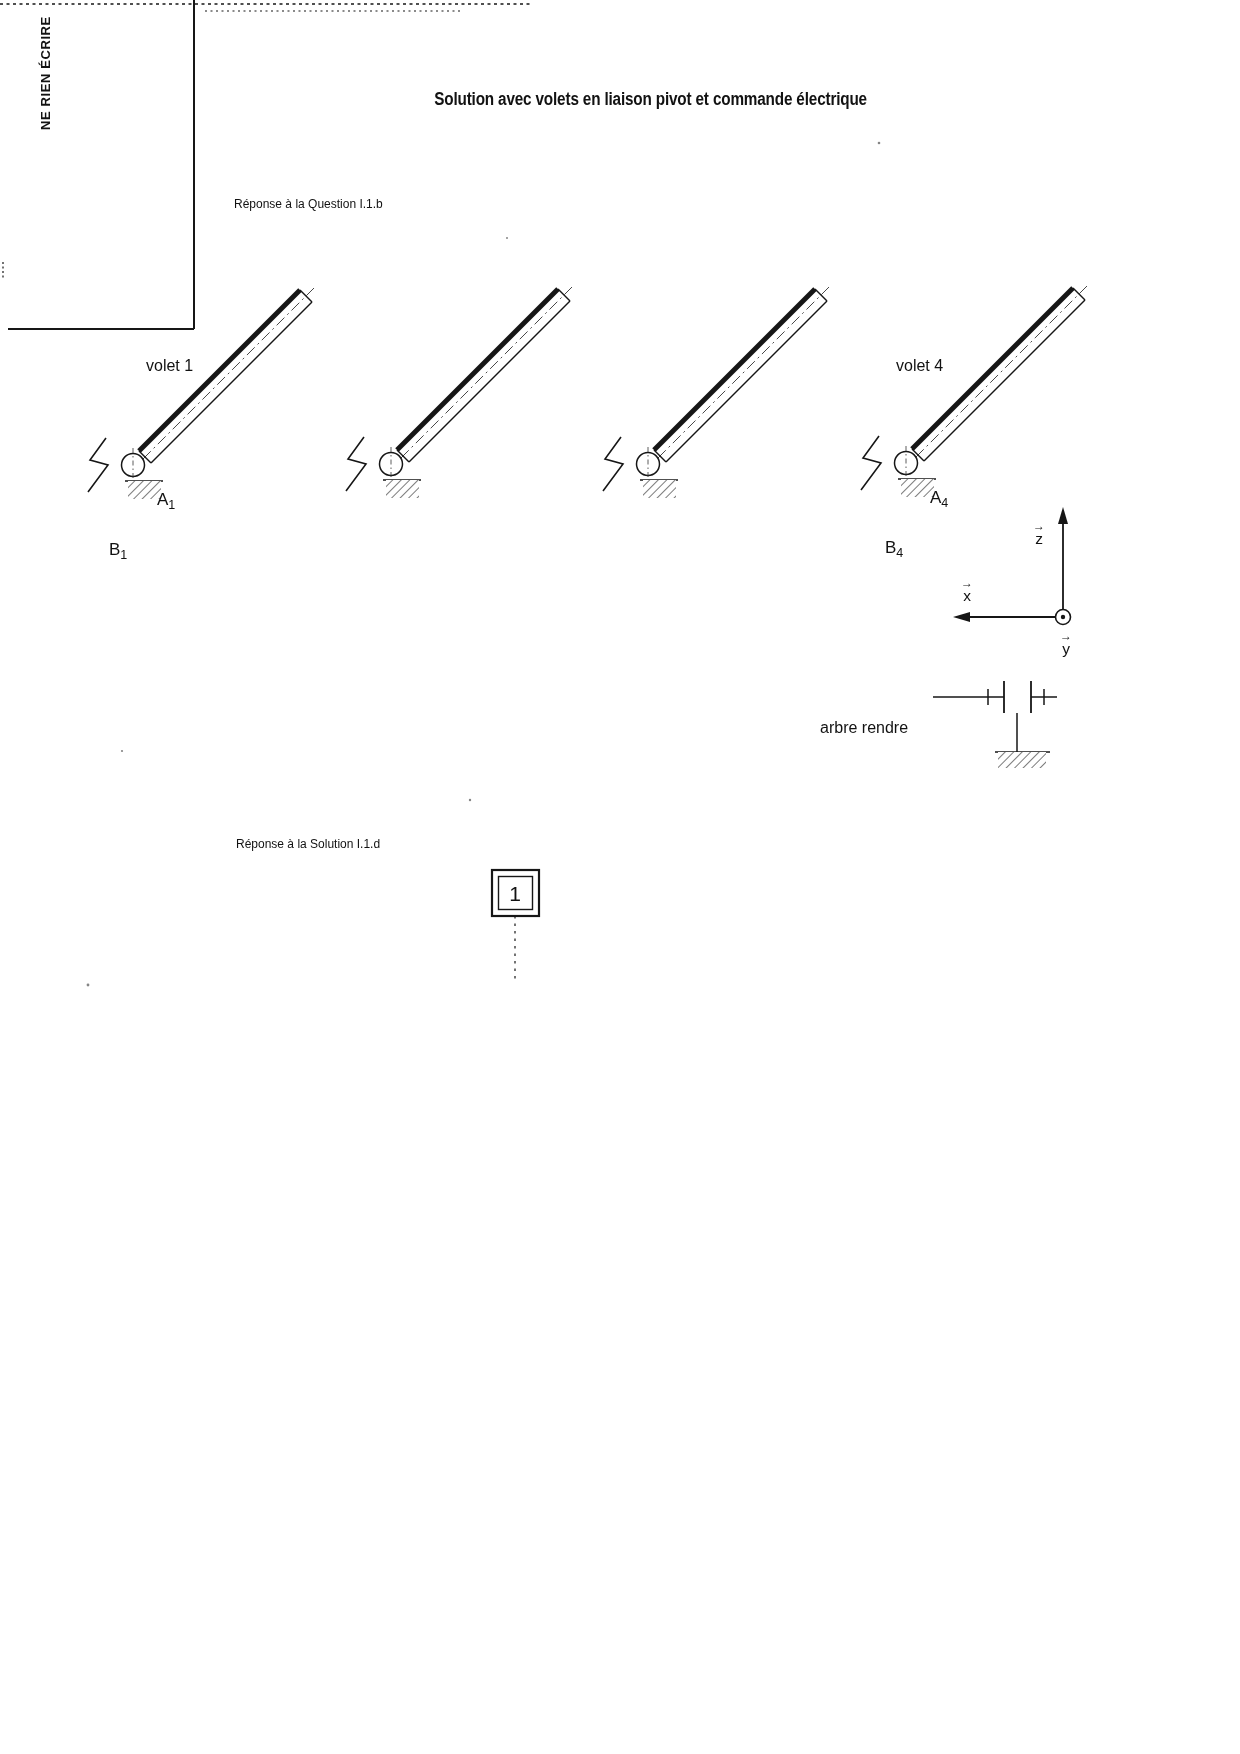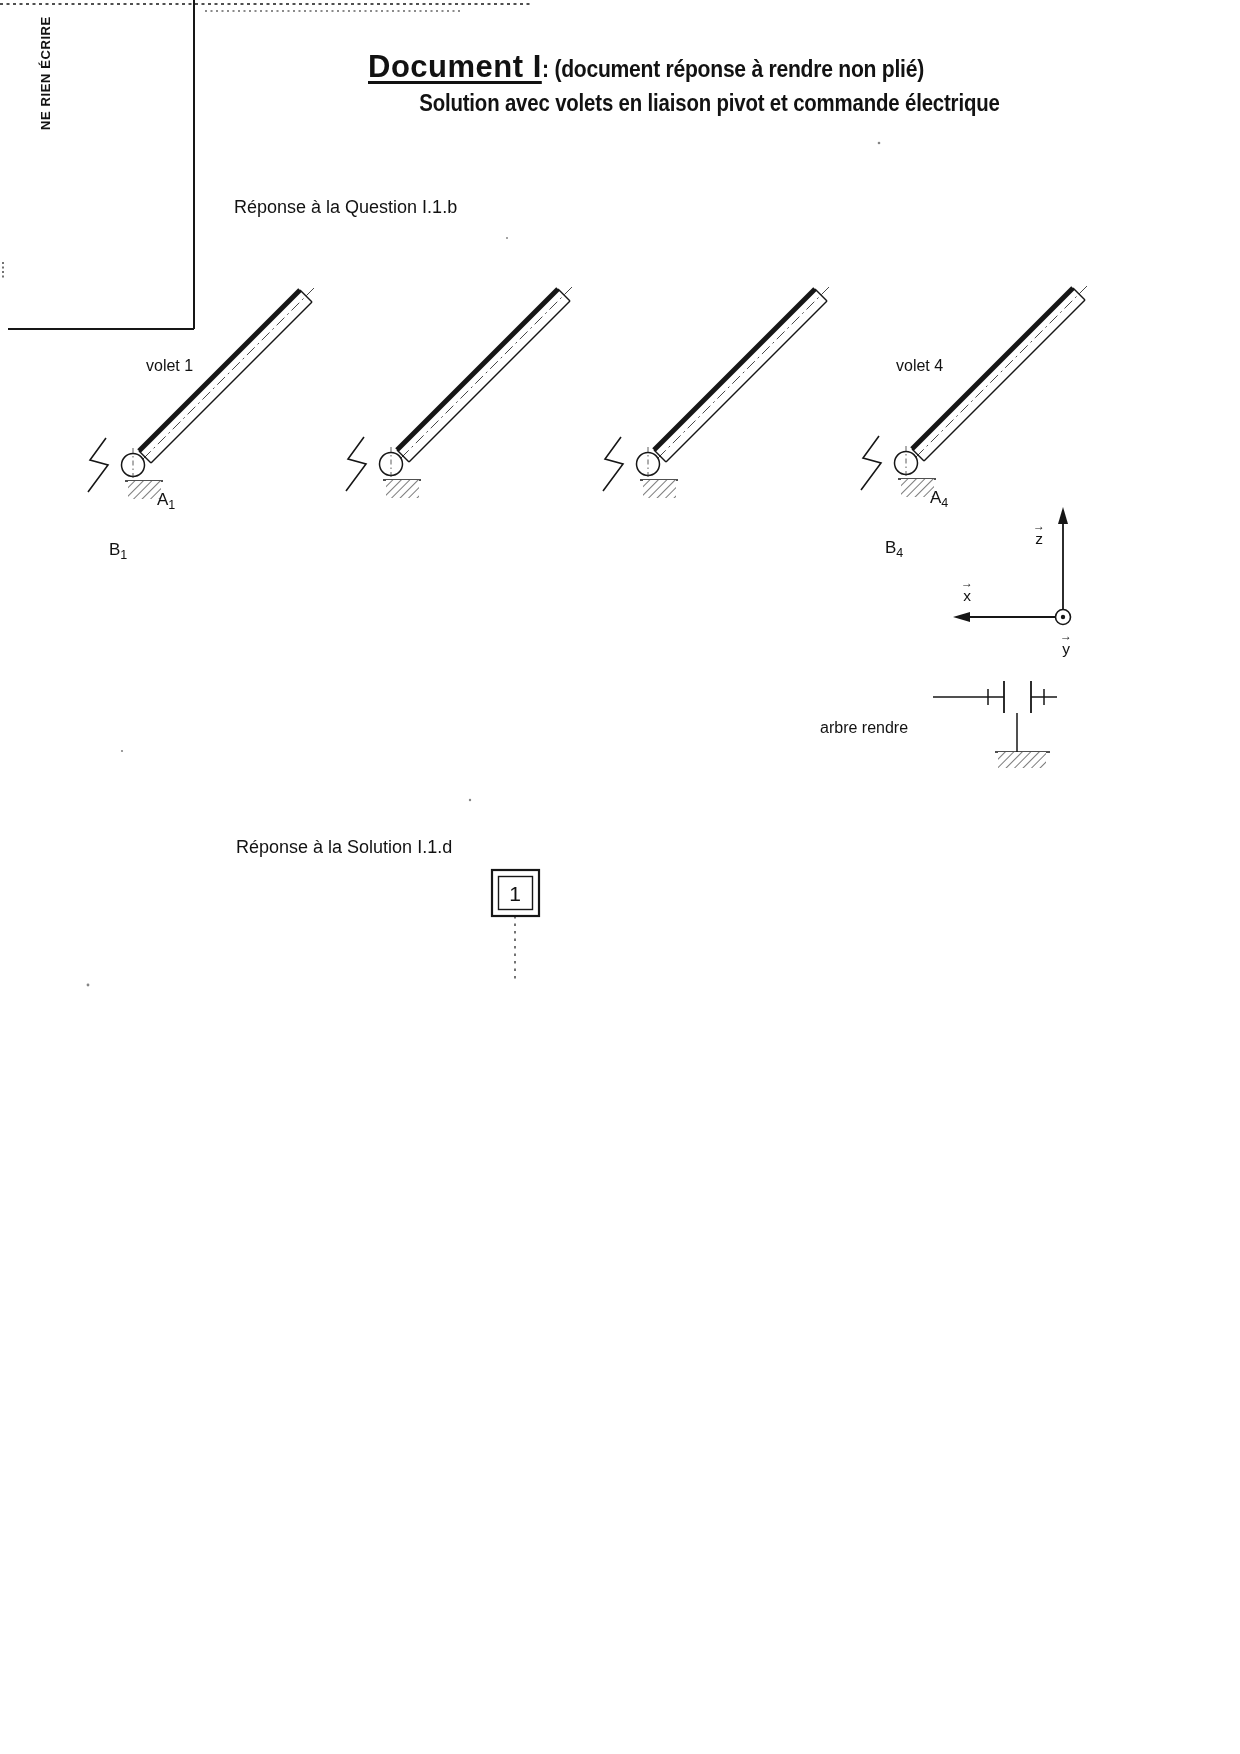--- a/index.html
+++ b/index.html
@@ -4,23 +4,23 @@
 <style>
   html,body{margin:0;padding:0;}
   body{background:#ffffff;}
   .page{position:relative;width:1240px;height:1754px;background:#ffffff;font-family:"Liberation Sans",sans-serif;color:#121212;overflow:hidden;}
   svg.art{position:absolute;left:0;top:0;}
   svg text{font-family:"Liberation Sans",sans-serif;fill:#121212;}
   .margin-note{position:absolute;left:38px;top:130px;transform-origin:0 0;transform:rotate(-90deg);font-size:13px;font-weight:bold;letter-spacing:0.6px;white-space:nowrap;}
   .title-row{position:absolute;left:368px;top:49px;display:flex;align-items:baseline;white-space:nowrap;}
   .title-main{font-size:31px;font-weight:bold;text-decoration:underline;text-decoration-thickness:2.5px;text-underline-offset:4px;letter-spacing:0.5px;}
   .title-rest{display:inline-block;font-size:24px;font-weight:bold;transform:scaleX(0.88);transform-origin:left center;letter-spacing:-0.3px;}
-  .subtitle{position:absolute;left:368px;top:89px;width:565px;text-align:center;font-size:24px;font-weight:bold;}
+  .subtitle{position:absolute;left:368px;top:89px;width:565px;text-align:center;font-size:18px;font-weight:bold;}
   .subtitle-inner{display:inline-block;transform:scaleX(0.85);transform-origin:center;white-space:nowrap;letter-spacing:-0.2px;}
-  .sec-label{position:absolute;font-size:18px;}
+  .sec-label{position:absolute;font-size:12px;}
   .small-label{position:absolute;font-size:16px;}
   .pt-label{position:absolute;font-size:17px;margin-top:36px;}
   .pt-label sub{font-size:12.5px;}
   .axis-label{position:absolute;display:flex;flex-direction:column;align-items:center;line-height:1;}
   .axis-label .arrow{font-size:12px;margin-bottom:-1px;}
   .axis-label .letter{font-size:15.5px;}
 </style>
 </head>
 <body>
 
@@ -91,24 +91,20 @@
       <circle cx="879" cy="143" r="1.3"></circle>
       <circle cx="470" cy="800" r="1.2"></circle>
       <circle cx="88" cy="985" r="1.4"></circle>
       <circle cx="122" cy="751" r="1.1"></circle>
       <circle cx="507" cy="238" r="1"></circle>
     </g>
   </svg>
 
   <div class="margin-note">NE RIEN ÉCRIRE</div>
 
-  <div class="title-row">
-    <span class="title-main">Document I</span>
-      <span class="title-rest"><span> : </span><span>(document réponse à rendre non plié)</span></span>
-  </div>
   <div class="subtitle">
     <span class="subtitle-inner">Solution avec volets en liaison pivot et commande électrique</span>
   </div>
 
   <div class="sec-label" style="left:234px;top:197px;">Réponse à la Question I.1.b</div>
   <div class="sec-label" style="left:236px;top:837px;">Réponse à la Solution I.1.d</div>
 
   <div class="small-label" style="left:116px;top:357px;margin-left:30px;">volet 1</div>
   <div class="small-label" style="left:896px;top:357px;">volet 4</div>
 

